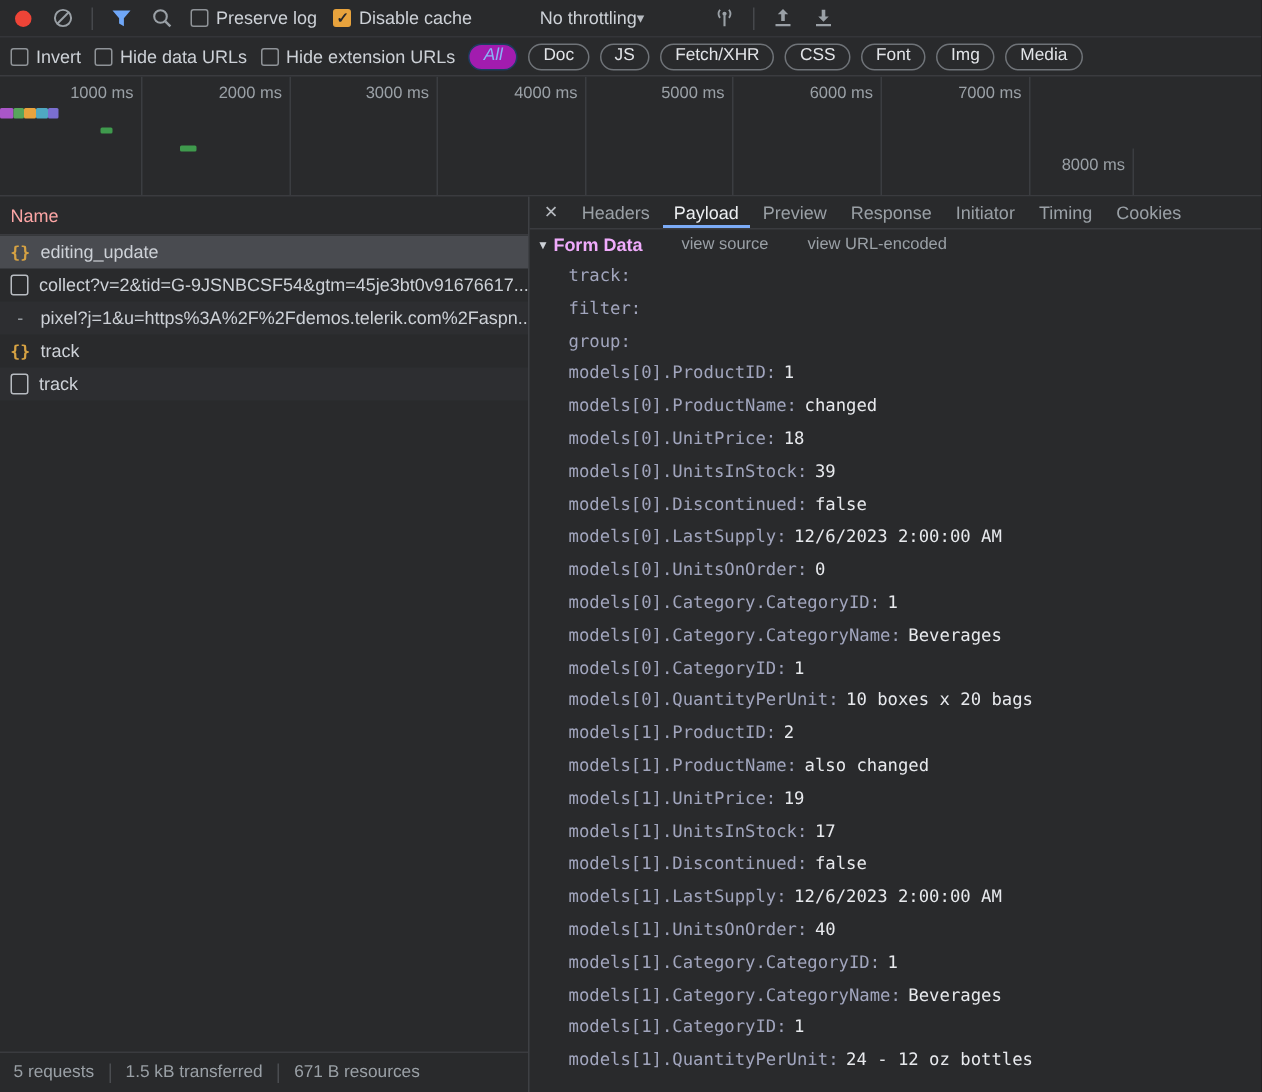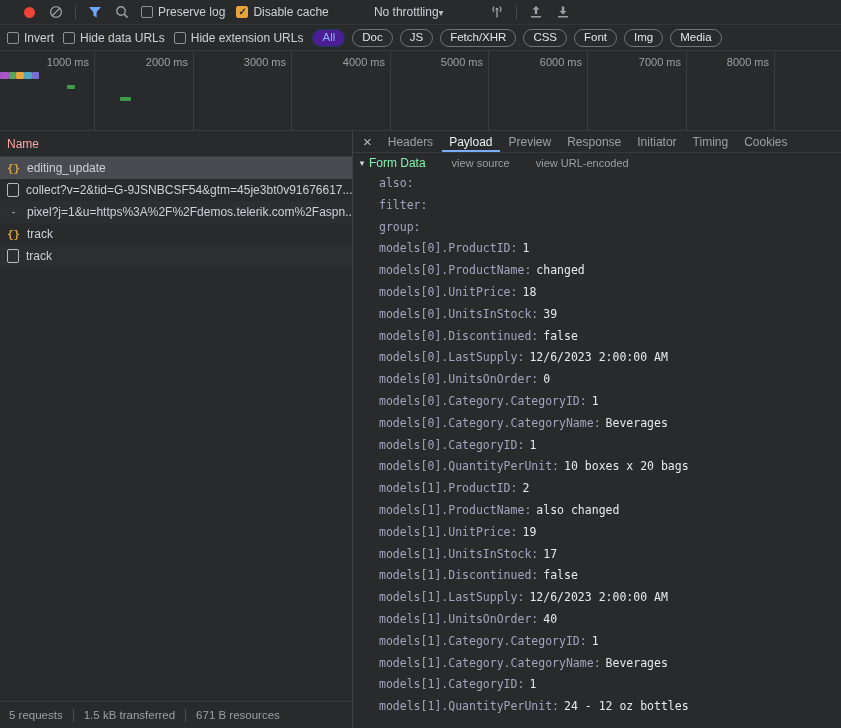--- a/index.html
+++ b/index.html
@@ -2,37 +2,37 @@
 <html><head>
 <meta charset="utf-8">
 <style>
   html,body{margin:0;padding:0;background:#1e1e1e;}
   .screen{
     position:relative;width:841px;height:728px;overflow:hidden;
     background:#292a2c;color:#cdd1d7;
     font-family:"Liberation Sans",sans-serif;font-size:12px;
     -webkit-font-smoothing:antialiased;
   }
-  .toolbar1{position:absolute;left:0;top:0;right:0;height:25px;display:flex;align-items:center;gap:11px;padding:0 21px;border-bottom:1px solid #343539;box-sizing:border-box;}
+  .toolbar1{position:absolute;left:0;top:0;right:0;height:25px;display:flex;align-items:center;gap:11px;padding:0 7px;border-bottom:1px solid #343539;box-sizing:border-box;}
   .toolbar2{position:absolute;left:0;top:25px;right:0;height:26px;display:flex;align-items:center;gap:9px;padding:0 7px;border-bottom:1px solid #3a3b3f;box-sizing:border-box;}
   .icon-btn{display:flex;align-items:center;justify-content:center;min-width:16px;height:18px;background:none;border:none;padding:0;cursor:pointer;}
   .record-dot{width:11px;height:11px;border-radius:50%;background:#ee4437;}
   .tdiv{width:1px;height:15px;background:#46484c;}
   .cb-wrap{display:flex;align-items:center;gap:5px;cursor:pointer;}
   .cb{width:12px;height:12px;border:1px solid #8f9398;border-radius:2px;background:transparent;box-sizing:border-box;position:relative;flex:0 0 auto;}
   .cb.checked{background:#e8a33d;border-color:#e8a33d;}
   .cb.checked::after{content:"✓";position:absolute;left:1px;top:-1px;font-size:10px;font-weight:bold;color:#26272a;}
   .cb-label{color:#cdd1d7;white-space:nowrap;}
   .throttle{display:flex;align-items:center;justify-content:center;width:138px;cursor:pointer;}
   .caret{font-size:10px;color:#b7bbc1;}
   .filter-input{width:158px;height:18px;background:#222327;border:1px solid #54575b;border-radius:3px;color:#cdd1d7;font-size:12px;padding:0 6px;box-sizing:border-box;outline:none;font-family:"Liberation Sans",sans-serif;}
   .filter-input::placeholder{color:#80868c;}
   .pills{display:flex;align-items:center;gap:7px;white-space:nowrap;}
   .pill{height:18px;padding:0 9px;border-radius:9px;border:1px solid #6f7378;background:transparent;color:#e2e4e8;font-size:11.5px;line-height:15px;cursor:pointer;font-family:"Liberation Sans",sans-serif;}
-  .pill.active{background:#4c1d95;border-color:#1d3c5e;color:#8ab4f8;}
+  .pill.active{background:#a21caf;border-color:#1d3c5e;color:#8ab4f8;font-style:italic;}
   .overview{position:absolute;left:0;top:51px;right:0;height:80px;border-bottom:1px solid #3a3b3f;box-sizing:border-box;overflow:hidden;}
   .tick{position:absolute;top:0;bottom:0;width:90px;border-right:1px solid #3b3d41;padding:5px 5px 0 0;text-align:right;font-size:11px;color:#9aa0a6;box-sizing:border-box;}
   .ovbar{position:absolute;border-radius:1px;}
   .main{position:absolute;left:0;top:131px;right:0;bottom:0;display:flex;}
   .left{width:352px;flex:0 0 352px;display:flex;flex-direction:column;box-sizing:border-box;min-width:0;}
   .name-header{height:26px;line-height:26px;padding-left:7px;border-bottom:1px solid #3a3b3f;box-sizing:border-box;color:#fca5a5;}
   .req-rows{flex:1;overflow:hidden;}
   .req-row{height:22px;display:flex;align-items:center;gap:7px;padding-left:7px;white-space:nowrap;overflow:hidden;cursor:pointer;}
   .req-row.stripe{background:#2d2e31;}
   .req-row.selected{background:#494b50;}
@@ -43,21 +43,21 @@
   .req-name{overflow:hidden;text-overflow:clip;}
   .status{height:27px;border-top:1px solid #3a3b3f;display:flex;align-items:center;gap:10px;padding:12px 9px;font-size:11.5px;color:#9aa0a6;box-sizing:border-box;}
   .ssep{width:1px;height:13px;background:#4a4c50;}
   .right{flex:1;border-left:1px solid #3e4044;display:flex;flex-direction:column;min-width:0;background:#292a2c;}
   .tabs{height:22px;display:flex;align-items:stretch;gap:2px;padding:0 3px;border-bottom:1px solid #3a3b3f;box-sizing:border-box;}
   .close-btn{font-size:15px;color:#b6bac0;background:none;border:none;padding:0 7px;cursor:pointer;line-height:20px;}
   .tab{font-size:12px;color:#9aa0a6;background:none;border:none;border-bottom:2px solid transparent;padding:2px 7px 0;cursor:pointer;font-family:"Liberation Sans",sans-serif;}
   .tab.active{color:#eceef1;border-bottom-color:#7cacf8;}
   .formdata-header{height:20px;display:flex;align-items:center;padding-left:5px;flex:0 0 auto;}
   .fd-caret{font-size:8px;color:#cdd1d7;margin-right:3px;}
-  .fd-title{font-weight:normal;color:#86efac;font-size:12px;}
+  .fd-title{font-weight:bold;color:#f0abfc;font-size:12px;}
   .fd-link{font-size:11px;color:#9aa0a6;margin-left:26px;cursor:pointer;}
   .entries{flex:1;overflow:hidden;padding-left:26px;font-family:"DejaVu Sans Mono",monospace;font-size:11.5px;}
   .entry{height:21.8px;line-height:21.8px;white-space:nowrap;}
   .k{color:#a1a5bd;}
   .v{color:#e7e9ed;margin-left:5px;}
 </style>
 </head>
 <body>
 
 <div class="screen">
@@ -144,21 +144,21 @@
   </div>
 
   <div class="overview" id="overview">
       <div class="tick" style="left: 5px;">1000 ms</div>
       <div class="tick" style="left: 104px;">2000 ms</div>
       <div class="tick" style="left: 202px;">3000 ms</div>
       <div class="tick" style="left: 301px;">4000 ms</div>
       <div class="tick" style="left: 399px;">5000 ms</div>
       <div class="tick" style="left: 498px;">6000 ms</div>
       <div class="tick" style="left: 597px;">7000 ms</div>
-      <div class="tick" style="left: 685px;">8000 ms</div>
+      <div class="tick" style="left: 666px; margin-top: 48px;">8000 ms</div>
       <div class="ovbar" style="left: 0px; top: 21px; width: 9px; height: 7px; background: rgb(169, 86, 200);"></div>
       <div class="ovbar" style="left: 9px; top: 21px; width: 7px; height: 7px; background: rgb(88, 165, 92);"></div>
       <div class="ovbar" style="left: 16px; top: 21px; width: 8px; height: 7px; background: rgb(232, 163, 61);"></div>
       <div class="ovbar" style="left: 24px; top: 21px; width: 8px; height: 7px; background: rgb(79, 168, 194);"></div>
       <div class="ovbar" style="left: 32px; top: 21px; width: 7px; height: 7px; background: rgb(122, 111, 208);"></div>
       <div class="ovbar" style="left: 67px; top: 34px; width: 8px; height: 4px; background: rgb(63, 154, 77);"></div>
       <div class="ovbar" style="left: 120px; top: 46px; width: 11px; height: 4px; background: rgb(63, 154, 77);"></div>
     </div>
 
   <div class="main">
@@ -208,21 +208,21 @@
           <button class="tab">Cookies</button>
         </div>
       <div class="formdata-header">
         <span class="fd-caret">▼</span>
         <span class="fd-title">Form Data</span>
         <span class="fd-link">view source</span>
         <span class="fd-link">view URL-encoded</span>
       </div>
       <div class="entries" id="entries">
           <div class="entry">
-    <span class="k">also:</span><span class="v"></span>
+    <span class="k">track:</span><span class="v"></span>
   </div>
           <div class="entry">
     <span class="k">filter:</span><span class="v"></span>
   </div>
           <div class="entry">
     <span class="k">group:</span><span class="v"></span>
   </div>
           <div class="entry">
     <span class="k">models[0].ProductID:</span><span class="v">1</span>
   </div>

